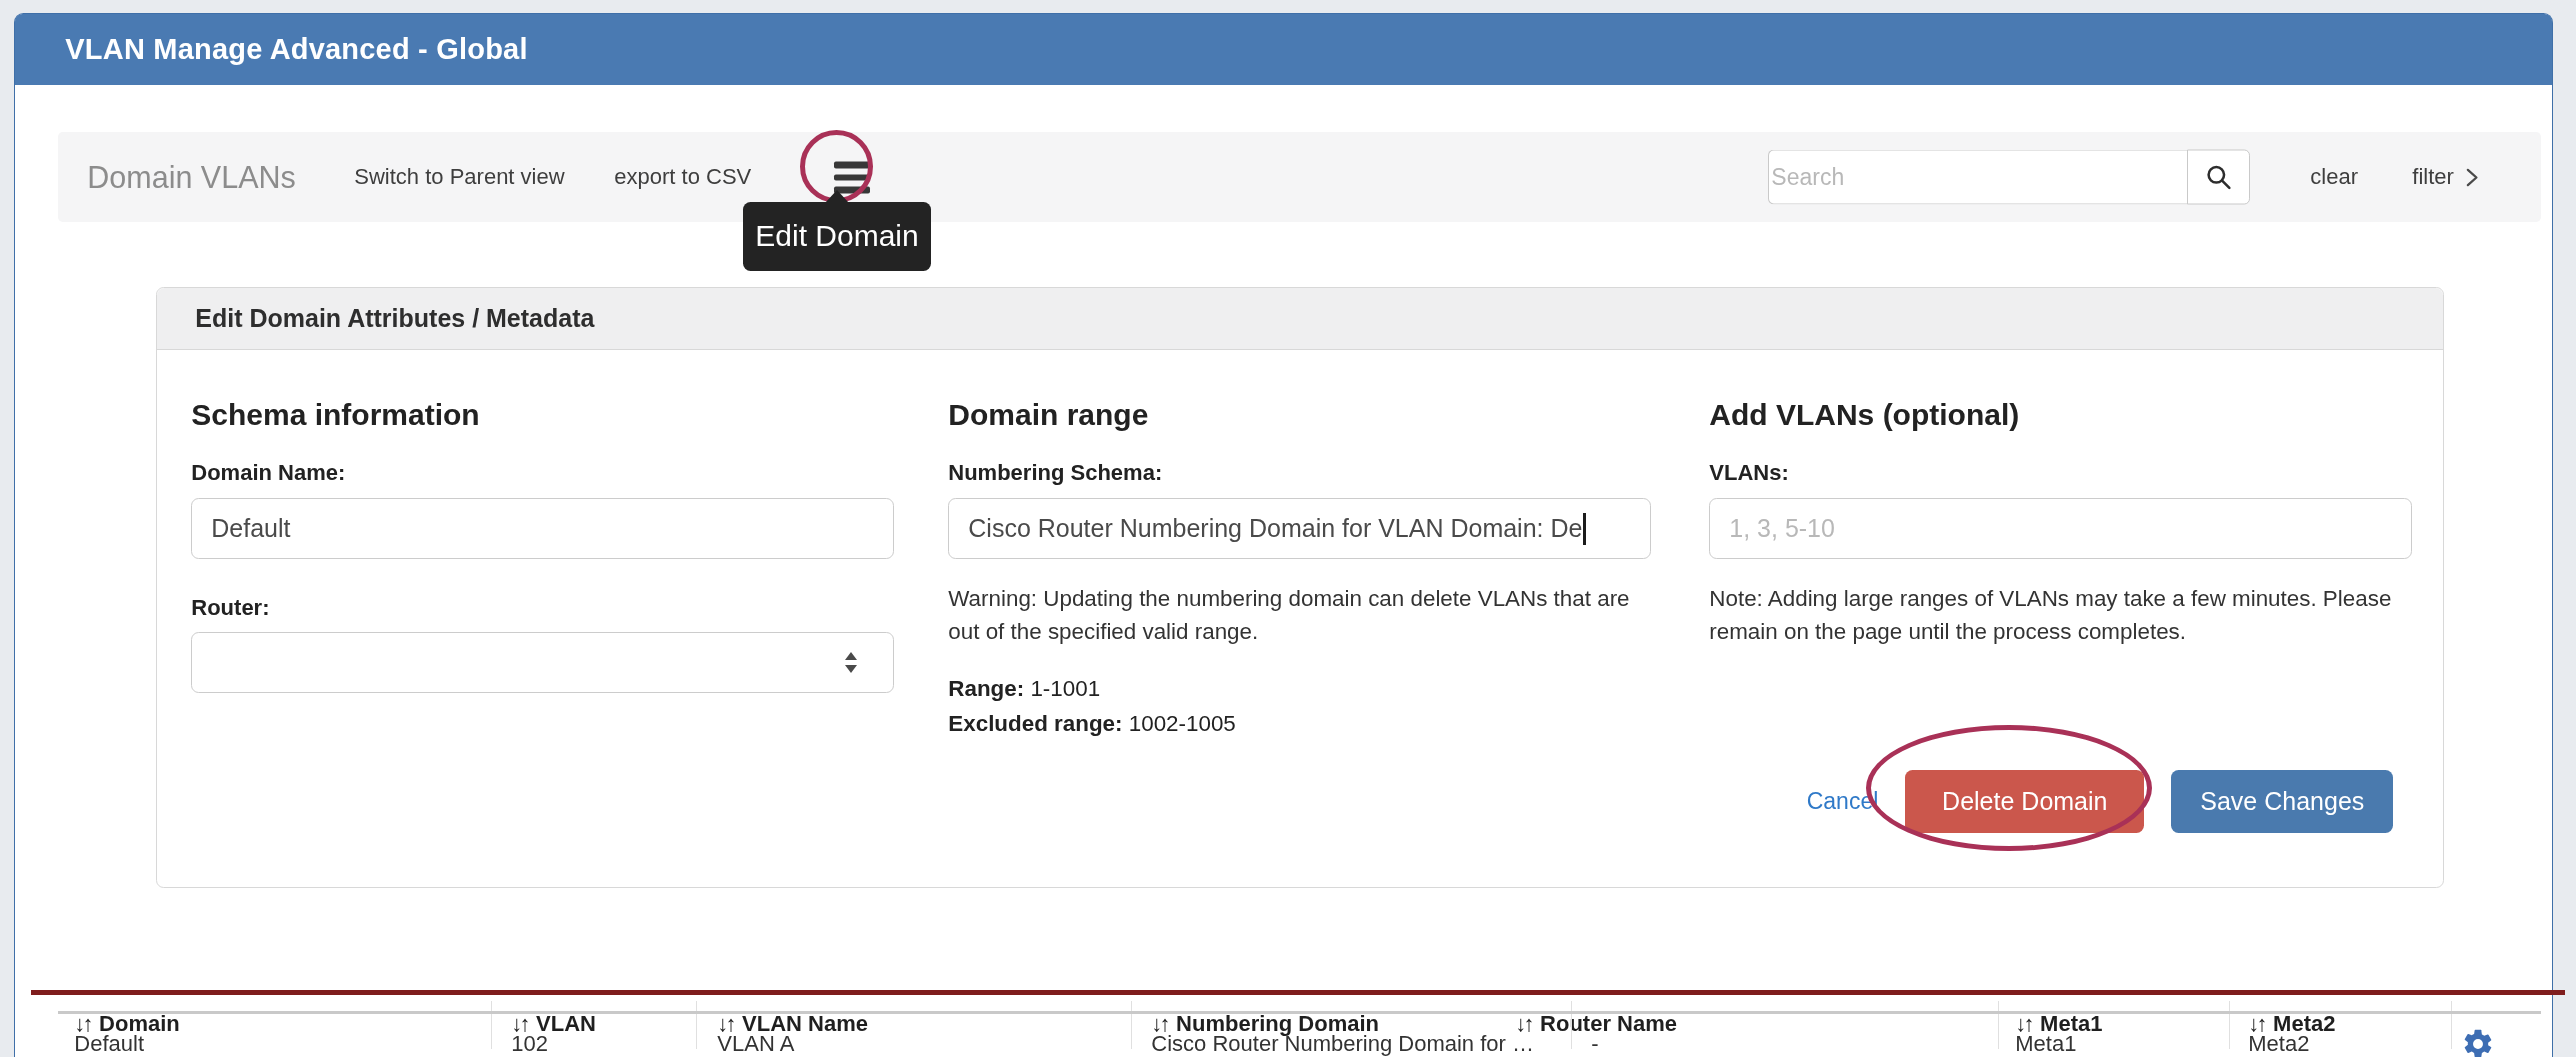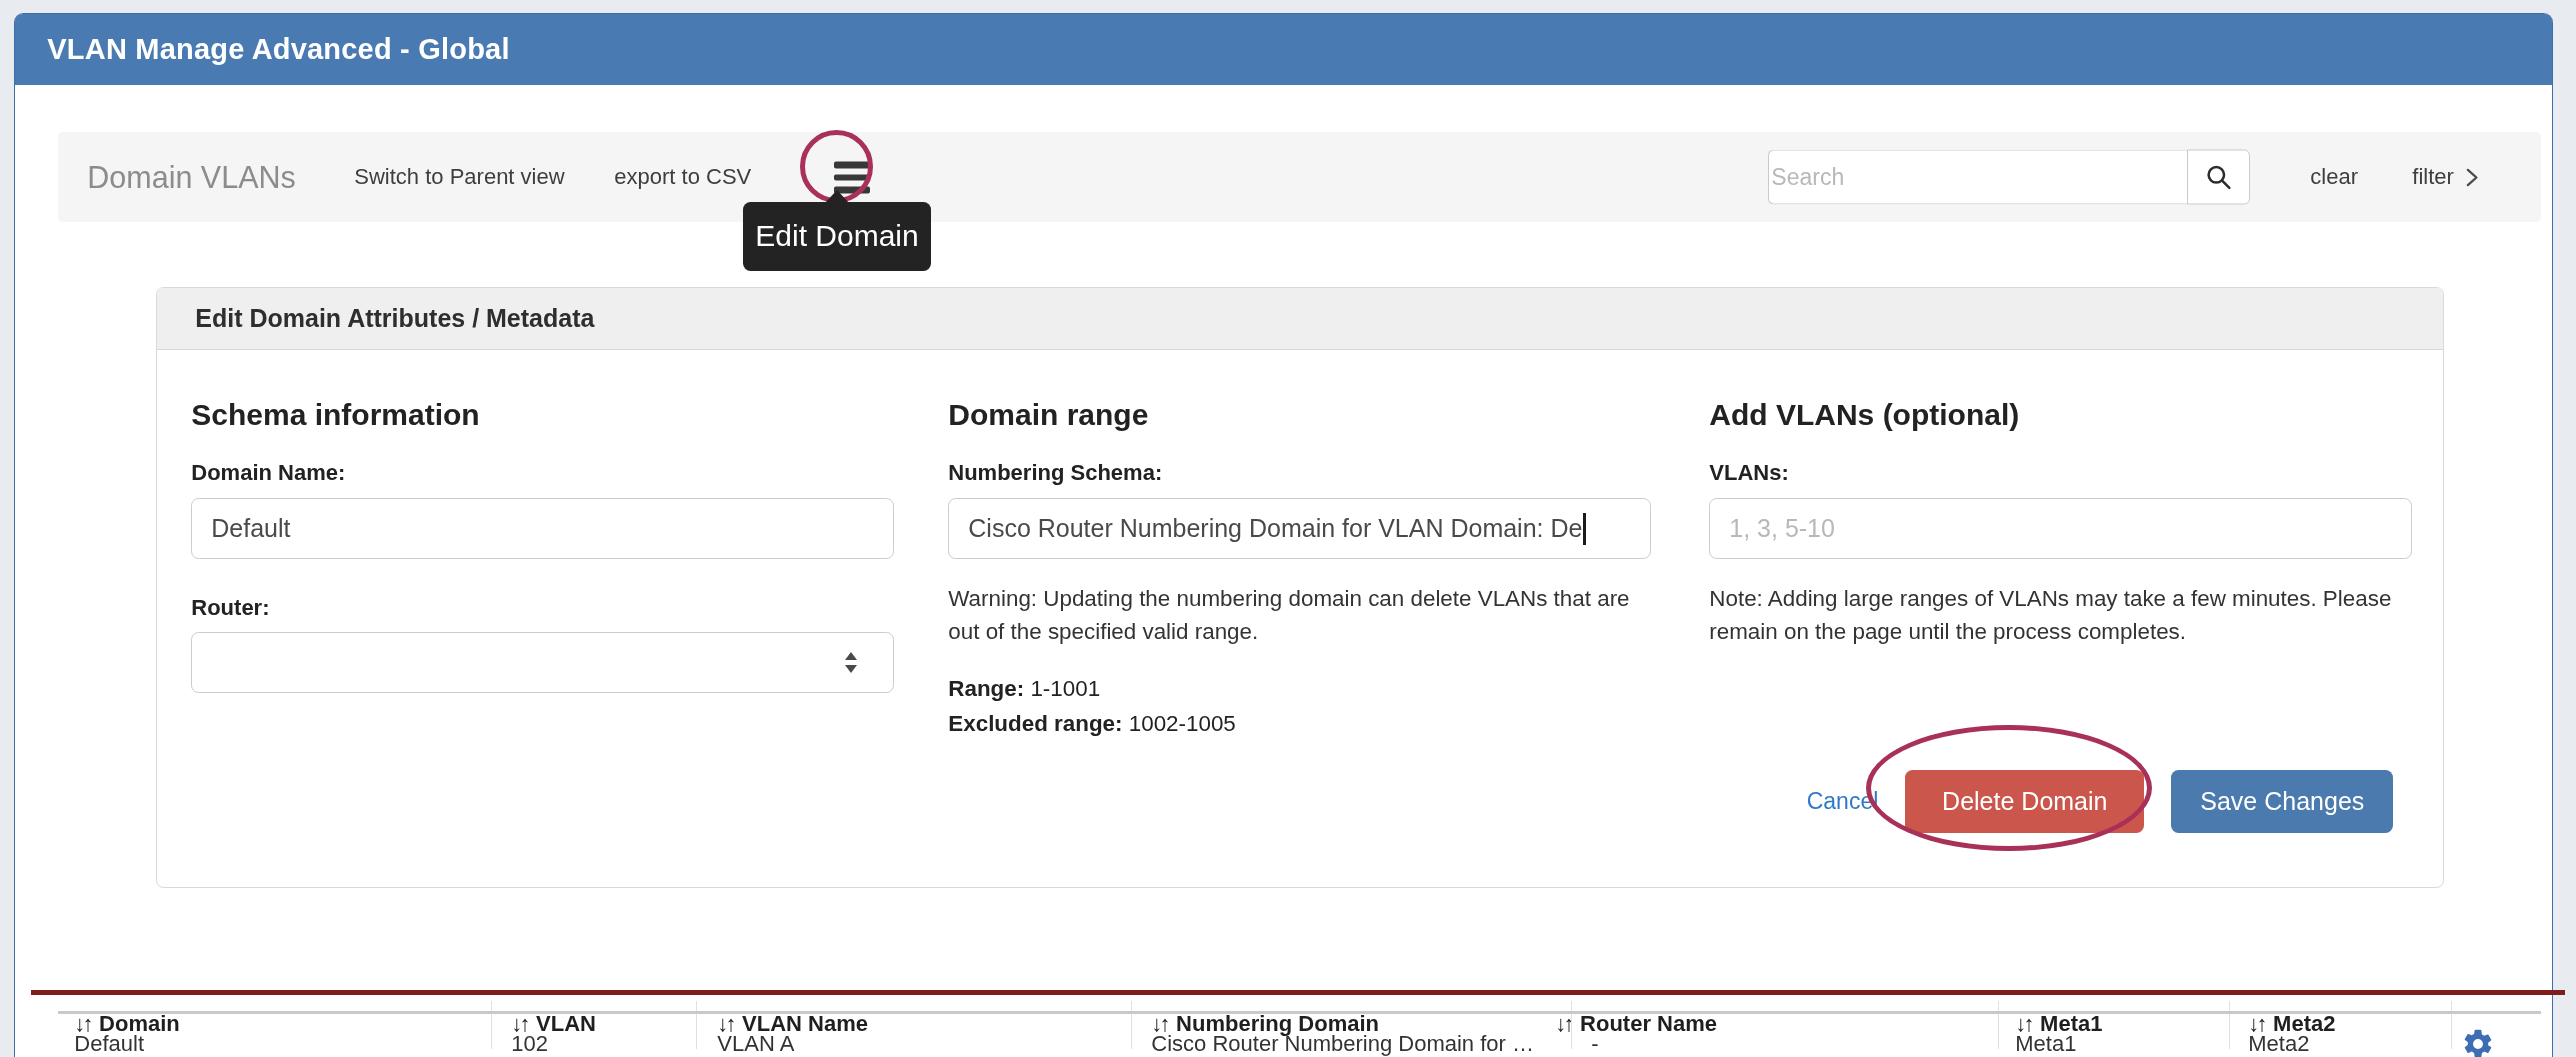--- a/index.html
+++ b/index.html
@@ -9,21 +9,21 @@
     --text-dark:#2e2e2e; --text-mid:#3e3e3e; --muted:#8c8c8c; --placeholder:#b8b8b8;
   }
   *{margin:0;padding:0;box-sizing:border-box;}
   html,body{width:2576px;height:1057px;}
   body{background:var(--page-bg);font-family:"Liberation Sans",sans-serif;overflow:hidden;position:relative;}
   .page{position:absolute;inset:0;}
 
   
   .card{position:absolute;left:14.3px;top:13.4px;width:2539px;height:1044px;background:#fff;
         border:1.9px solid #3f6fa8;border-bottom:none;border-radius:9.5px 9.5px 0 0;}
-  .titlebar{height:71px;background:var(--accent);border-radius:7.6px 7.6px 0 0;display:flex;align-items:center;padding-left:32px;}
+  .titlebar{height:71px;background:var(--accent);border-radius:7.6px 7.6px 0 0;display:flex;align-items:center;padding-left:50px;}
   .titlebar .title{color:#fff;font-size:29px;font-weight:bold;letter-spacing:0.2px;}
 
   
   .toolbar{position:absolute;left:43px;top:118px;width:2483px;height:90px;background:var(--toolbar-bg);border-radius:4.8px;}
   .toolbar>*{position:absolute;top:50%;transform:translateY(-50%);}
   .tb-heading{left:29px;font-size:30.5px;color:var(--muted);}
   .tb-link{font-size:22px;color:var(--text-mid);cursor:pointer;background:none;border:none;font-family:inherit;}
   .tb-switch{left:296px;} .tb-export{left:556px;}
   .burger{left:759px;width:69px;height:69px;display:flex;flex-direction:column;align-items:center;justify-content:center;gap:5.7px;background:none;border:none;cursor:pointer;}
   .burger .bar{width:36px;height:6.7px;background:#383838;border-radius:1.9px;}
@@ -179,21 +179,21 @@
         <button class="btn btn-save">Save Changes</button>
       </div>
     </div>
 
     <div class="vtable">
       <div class="thead">
         <div class="th" style="left:43px"><span class="sort">↓↑</span><span>Domain</span></div>
         <div class="th" style="left:480px"><span class="sort">↓↑</span><span>VLAN</span></div>
         <div class="th" style="left:686px"><span class="sort">↓↑</span><span>VLAN Name</span></div>
         <div class="th" style="left:1120px"><span class="sort">↓↑</span><span>Numbering Domain</span></div>
-        <div class="th" style="left:1524px"><span class="sort">↓↑</span><span>Router Name</span></div>
+        <div class="th" style="left:1484px"><span class="sort">↓↑</span><span>Router Name</span></div>
         <div class="th" style="left:1984px"><span class="sort">↓↑</span><span>Meta1</span></div>
         <div class="th" style="left:2217px"><span class="sort">↓↑</span><span>Meta2</span></div>
         <span class="sep" style="left:460px"></span>
         <span class="sep" style="left:665px"></span>
         <span class="sep" style="left:1100px"></span>
         <span class="sep" style="left:1540px"></span>
         <span class="sep" style="left:1967px"></span>
         <span class="sep" style="left:2198px"></span>
         <span class="sep" style="left:2420px"></span>
       </div>

